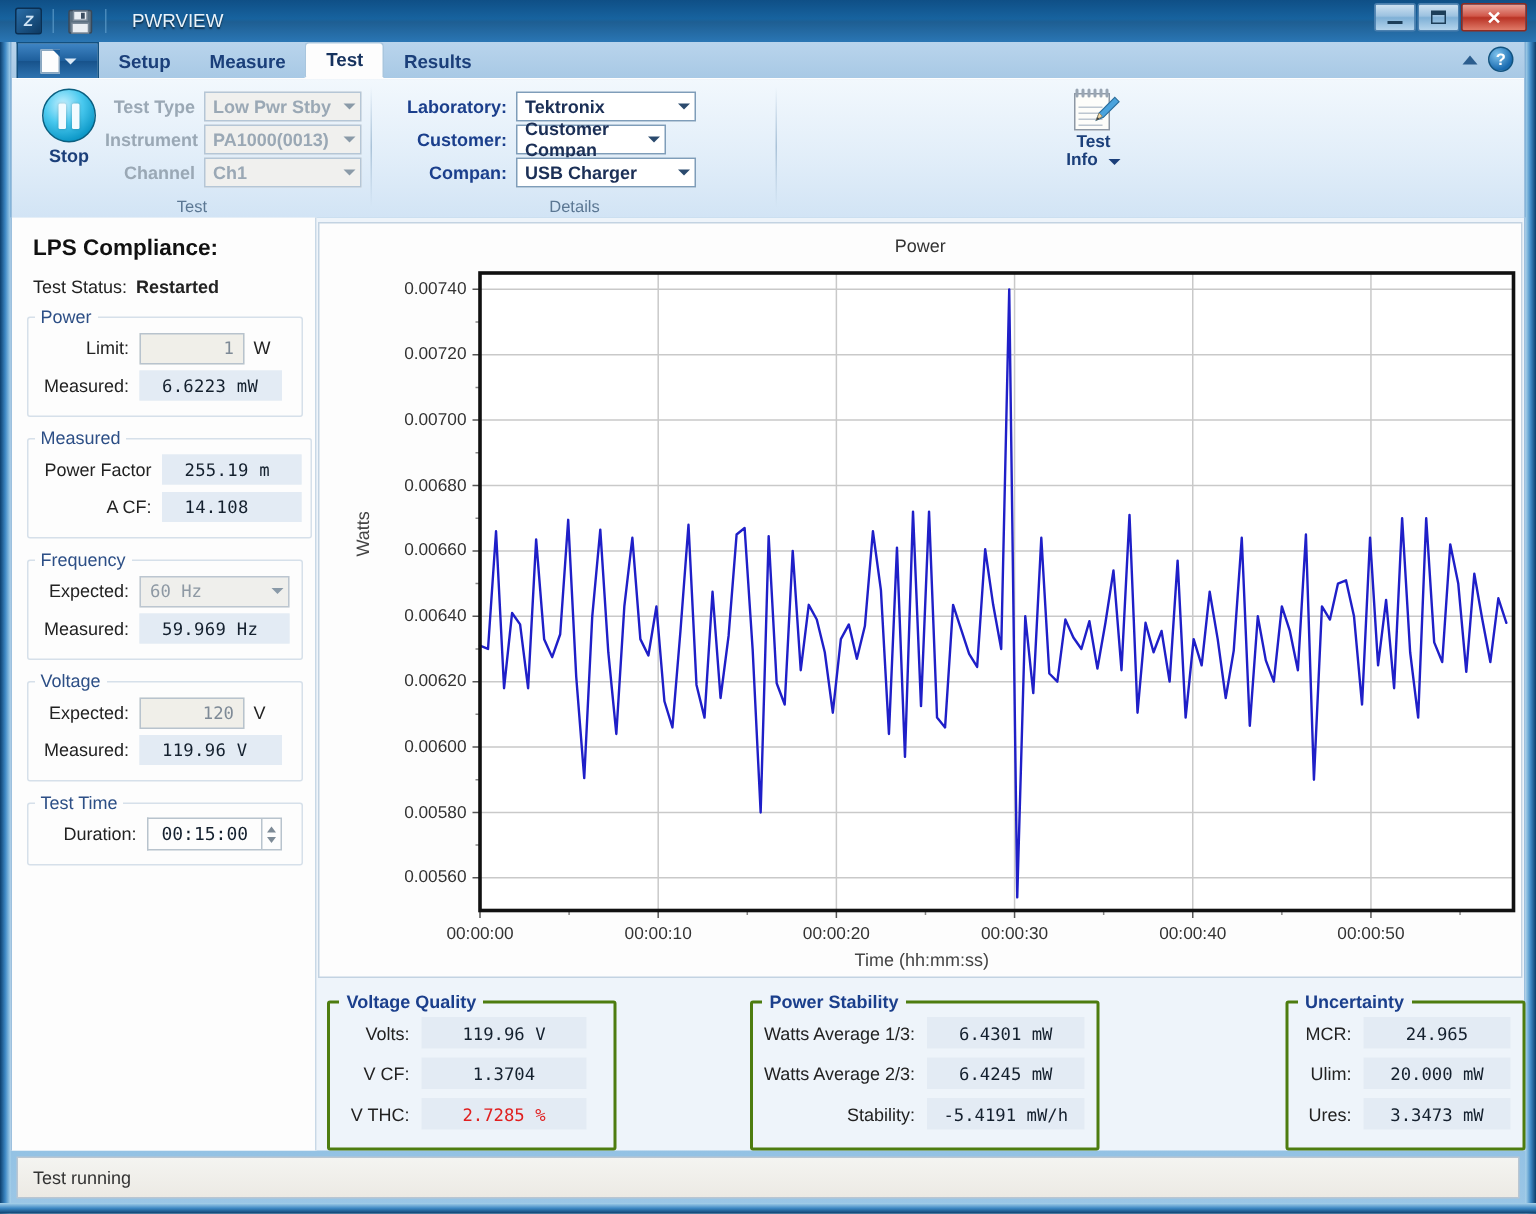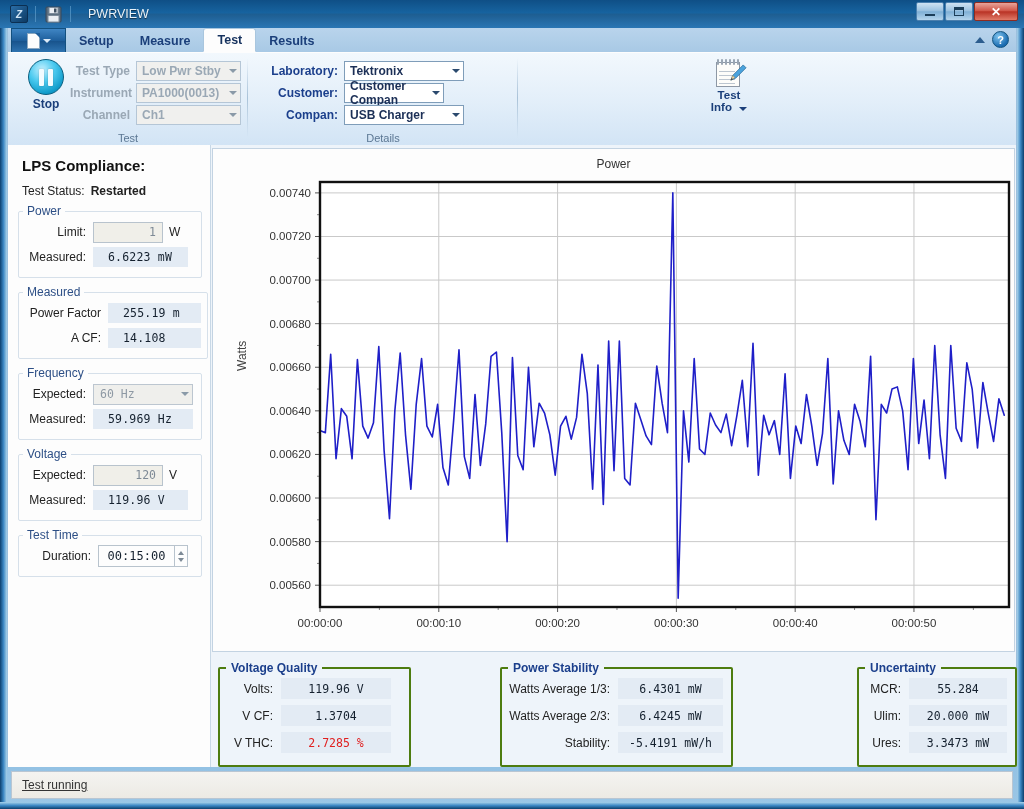--- a/index.html
+++ b/index.html
@@ -244,21 +244,21 @@
     display:flex; align-items:center; justify-content:center; color:#14202e;
   }
   .sval.red { color:#e02020; }
 
   
   #statusbar {
     position:absolute; left:11px; top:771px; width:1002px; height:28px;
     background:linear-gradient(to bottom,#f4f4f1,#eceae4);
     border:1px solid #b9c6d2;
     display:flex; align-items:center; padding-left:10px;
-    font-size:12px; color:#333;text-decoration:underline;
+    font-size:12px; color:#333;
   }
 </style>
 </head>
 <body>
 
 <div id="window">
 
   <div class="frame-edge-l"></div>
   <div class="frame-edge-r"></div>
   <div class="frame-edge-b"></div>
@@ -474,20 +474,21 @@
             </div>
           </div>
         </div>
       </fieldset>
     </div>
 
     <div id="chartpanel">
       <div id="chart-title">Power</div>
       <div id="plotwrap">
         <div class="ylabel">Watts</div>
+        <div class="xlabel">Time (hh:mm:ss)</div>
         <div id="yticks">
             <div class="ytick" style="top: 436.205px; left: 0px; width: 98px;">0.00560</div>
             <div class="ytick" style="top: 392.615px; left: 0px; width: 98px;">0.00580</div>
             <div class="ytick" style="top: 349.026px; left: 0px; width: 98px;">0.00600</div>
             <div class="ytick" style="top: 305.436px; left: 0px; width: 98px;">0.00620</div>
             <div class="ytick" style="top: 261.846px; left: 0px; width: 98px;">0.00640</div>
             <div class="ytick" style="top: 218.256px; left: 0px; width: 98px; padding-left: 24px;">0.00660</div>
             <div class="ytick" style="top: 174.667px; left: 0px; width: 98px;">0.00680</div>
             <div class="ytick" style="top: 131.077px; left: 0px; width: 98px;">0.00700</div>
             <div class="ytick" style="top: 87.4872px; left: 0px; width: 98px;">0.00720</div>
@@ -585,21 +586,21 @@
         <div class="srow">
           <div class="slabel" style="width:110px;">Stability:</div>
           <div class="sval" style="width:105px;">-5.4191  mW/h</div>
         </div>
       </fieldset>
 
       <fieldset class="sgrp" style="left:645px; width:155px;">
         <legend>Uncertainty</legend>
         <div class="srow">
           <div class="slabel" style="width:44px;">MCR:</div>
-          <div class="sval" style="width:98px;">55.284</div>
+          <div class="sval" style="width:98px;">24.965</div>
         </div>
         <div class="srow">
           <div class="slabel" style="width:44px;">Ulim:</div>
           <div class="sval" style="width:98px;">20.000  mW</div>
         </div>
         <div class="srow">
           <div class="slabel" style="width:44px;">Ures:</div>
           <div class="sval" style="width:98px;">3.3473  mW</div>
         </div>
       </fieldset>

